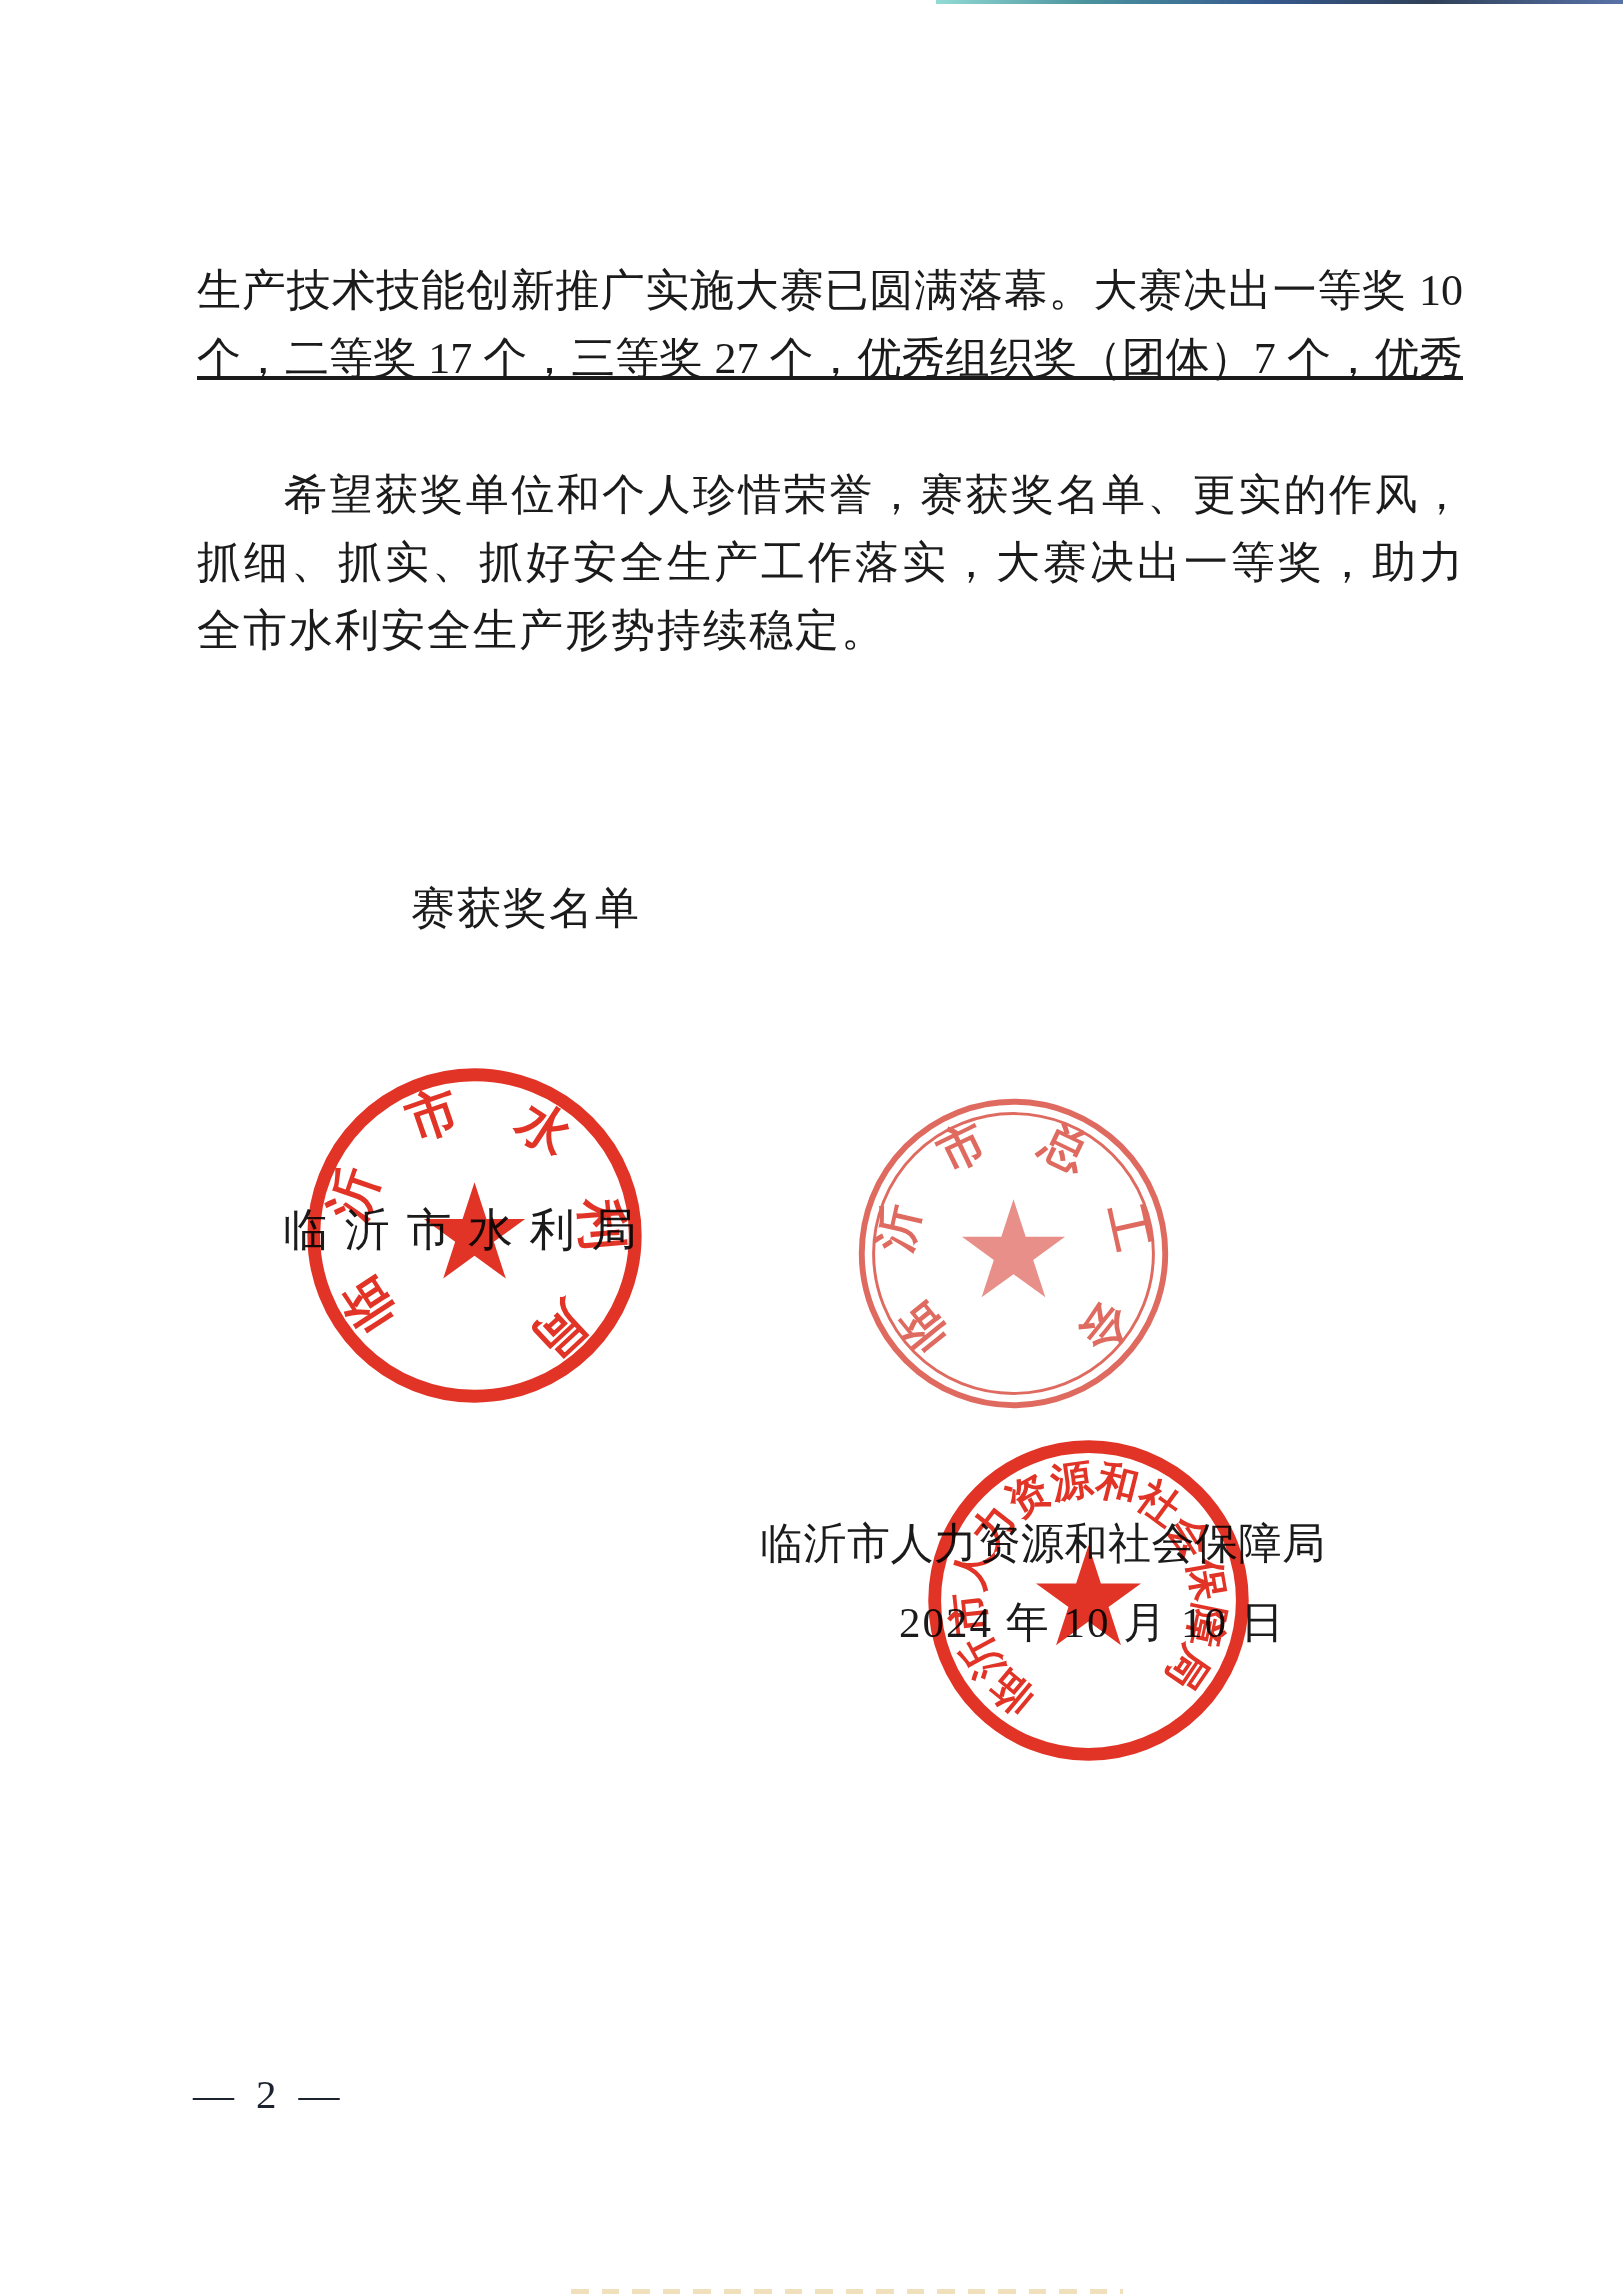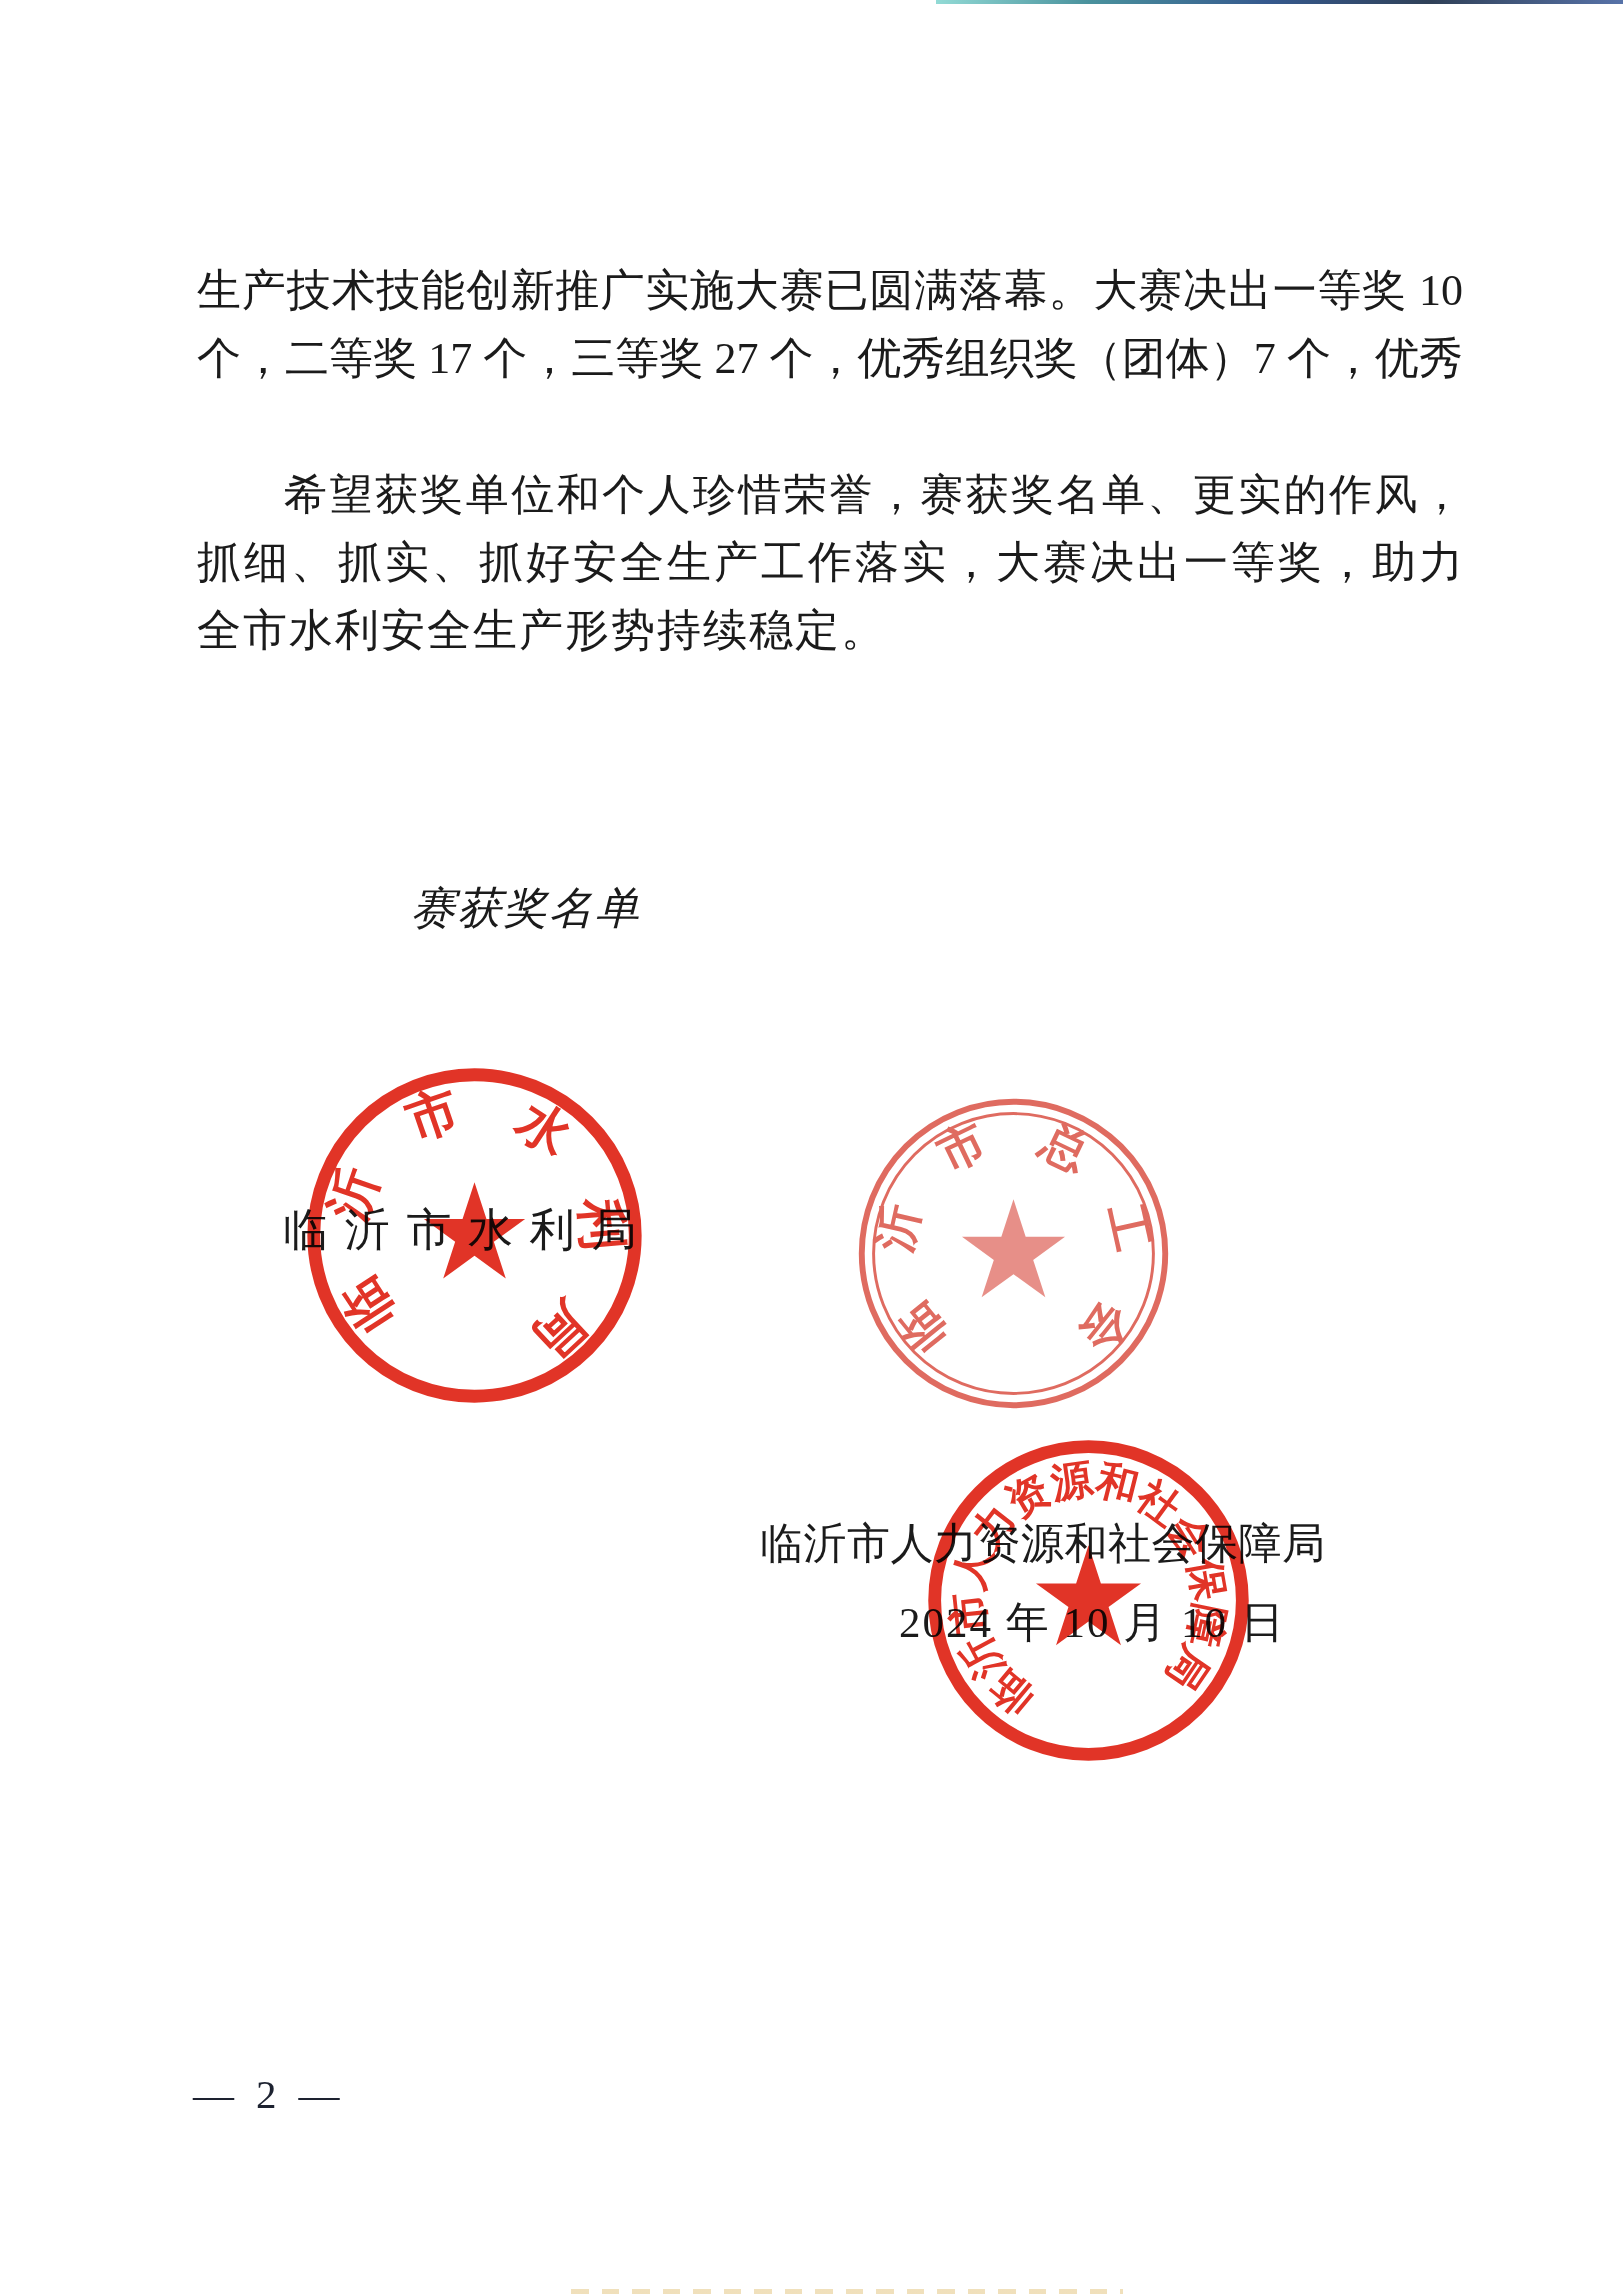--- a/index.html
+++ b/index.html
@@ -45,27 +45,27 @@
   }
 </style>
 </head>
 <body>
 
 <div class="page">
 
   <div class="scan-strip-top"></div>
 
   <div class="line just" style="left:197px;top:262px;width:1266px;">生产技术技能创新推广实施大赛已圆满落幕。大赛决出一等奖 10</div>
-  <div class="line just" style="left:197px;top:330px;width:1266px;">个，二等奖 17 个，三等奖 27 个，优秀组织奖（团体）7 个，优秀</div>
+  <div class="line just" style="left:197px;top:330px;width:1266px;text-decoration:underline;">个，二等奖 17 个，三等奖 27 个，优秀组织奖（团体）7 个，优秀</div>
 
   <div class="line just indent" style="left:197px;top:466px;width:1266px;">希望获奖单位和个人珍惜荣誉，赛获奖名单、更实的作风，</div>
   <div class="line just" style="left:197px;top:534px;width:1266px;">抓细、抓实、抓好安全生产工作落实，大赛决出一等奖，助力</div>
   <div class="line" style="left:197px;top:602px;">全市水利安全生产形势持续稳定。</div>
 
-  <div class="line" style="left:411px;top:880px;font-style:italic;">赛获奖名单</div>
+  <div class="line" style="left:411px;top:880px;">赛获奖名单</div>
 
   <div class="sig" style="left:283px;top:1203px;letter-spacing:16.7px;">临沂市水利局</div>
   <div class="sig" style="left:760px;top:1516px;font-size:43px;letter-spacing:0.5px;">临沂市人力资源和社会保障局</div>
   <div class="sig" style="left:899px;top:1595px;font-size:43px;letter-spacing:2px;">2024 年 10 月 10 日</div>
 
   <svg class="seal seal-vivid" style="left:297px;top:1058px;" width="355" height="355" viewBox="-180 -180 360 360">
     <circle r="163" fill="none" stroke="currentColor" stroke-width="13"></circle>
     <path d="M0,-1 L0.2246,-0.309 L0.9511,-0.309 L0.3633,0.118 L0.5878,0.809 L0,0.382 L-0.5878,0.809 L-0.3633,0.118 L-0.9511,-0.309 L-0.2246,-0.309 Z" transform="scale(54)" fill="currentColor"></path>
     <g transform="rotate(7)" fill="currentColor">
         <text transform="rotate(-130) translate(0 -112)" text-anchor="middle" font-size="52">临</text>

